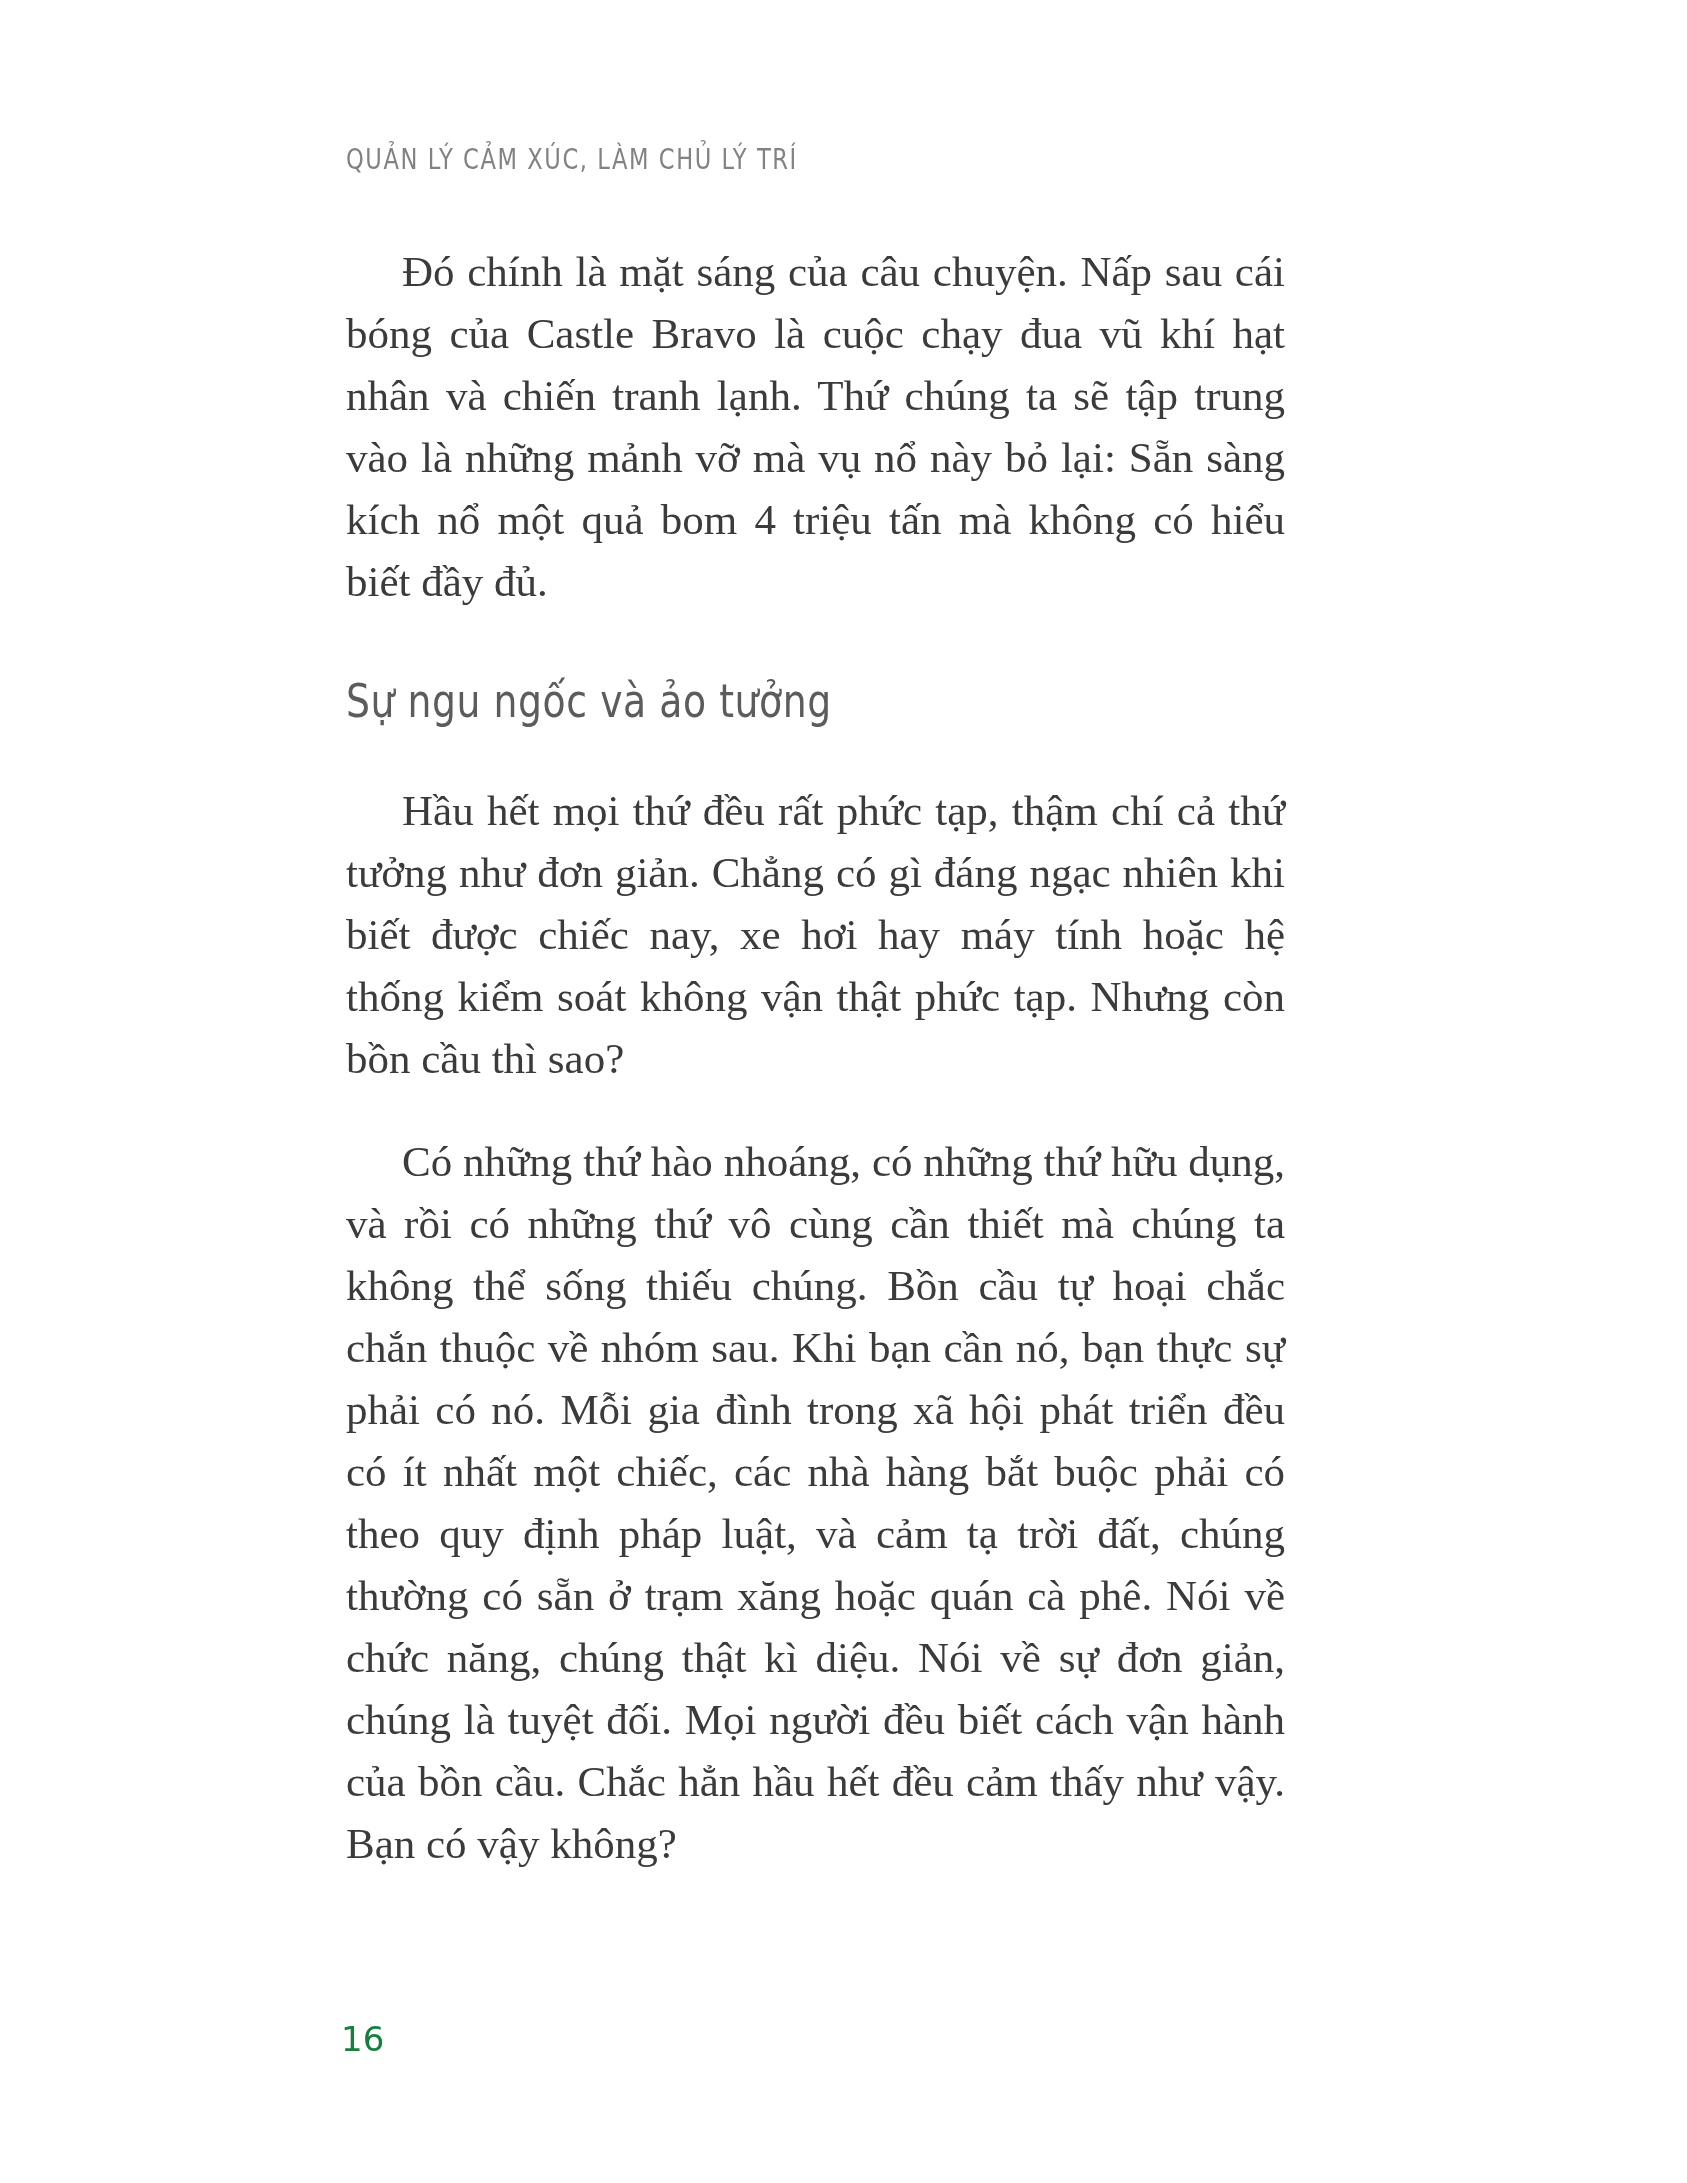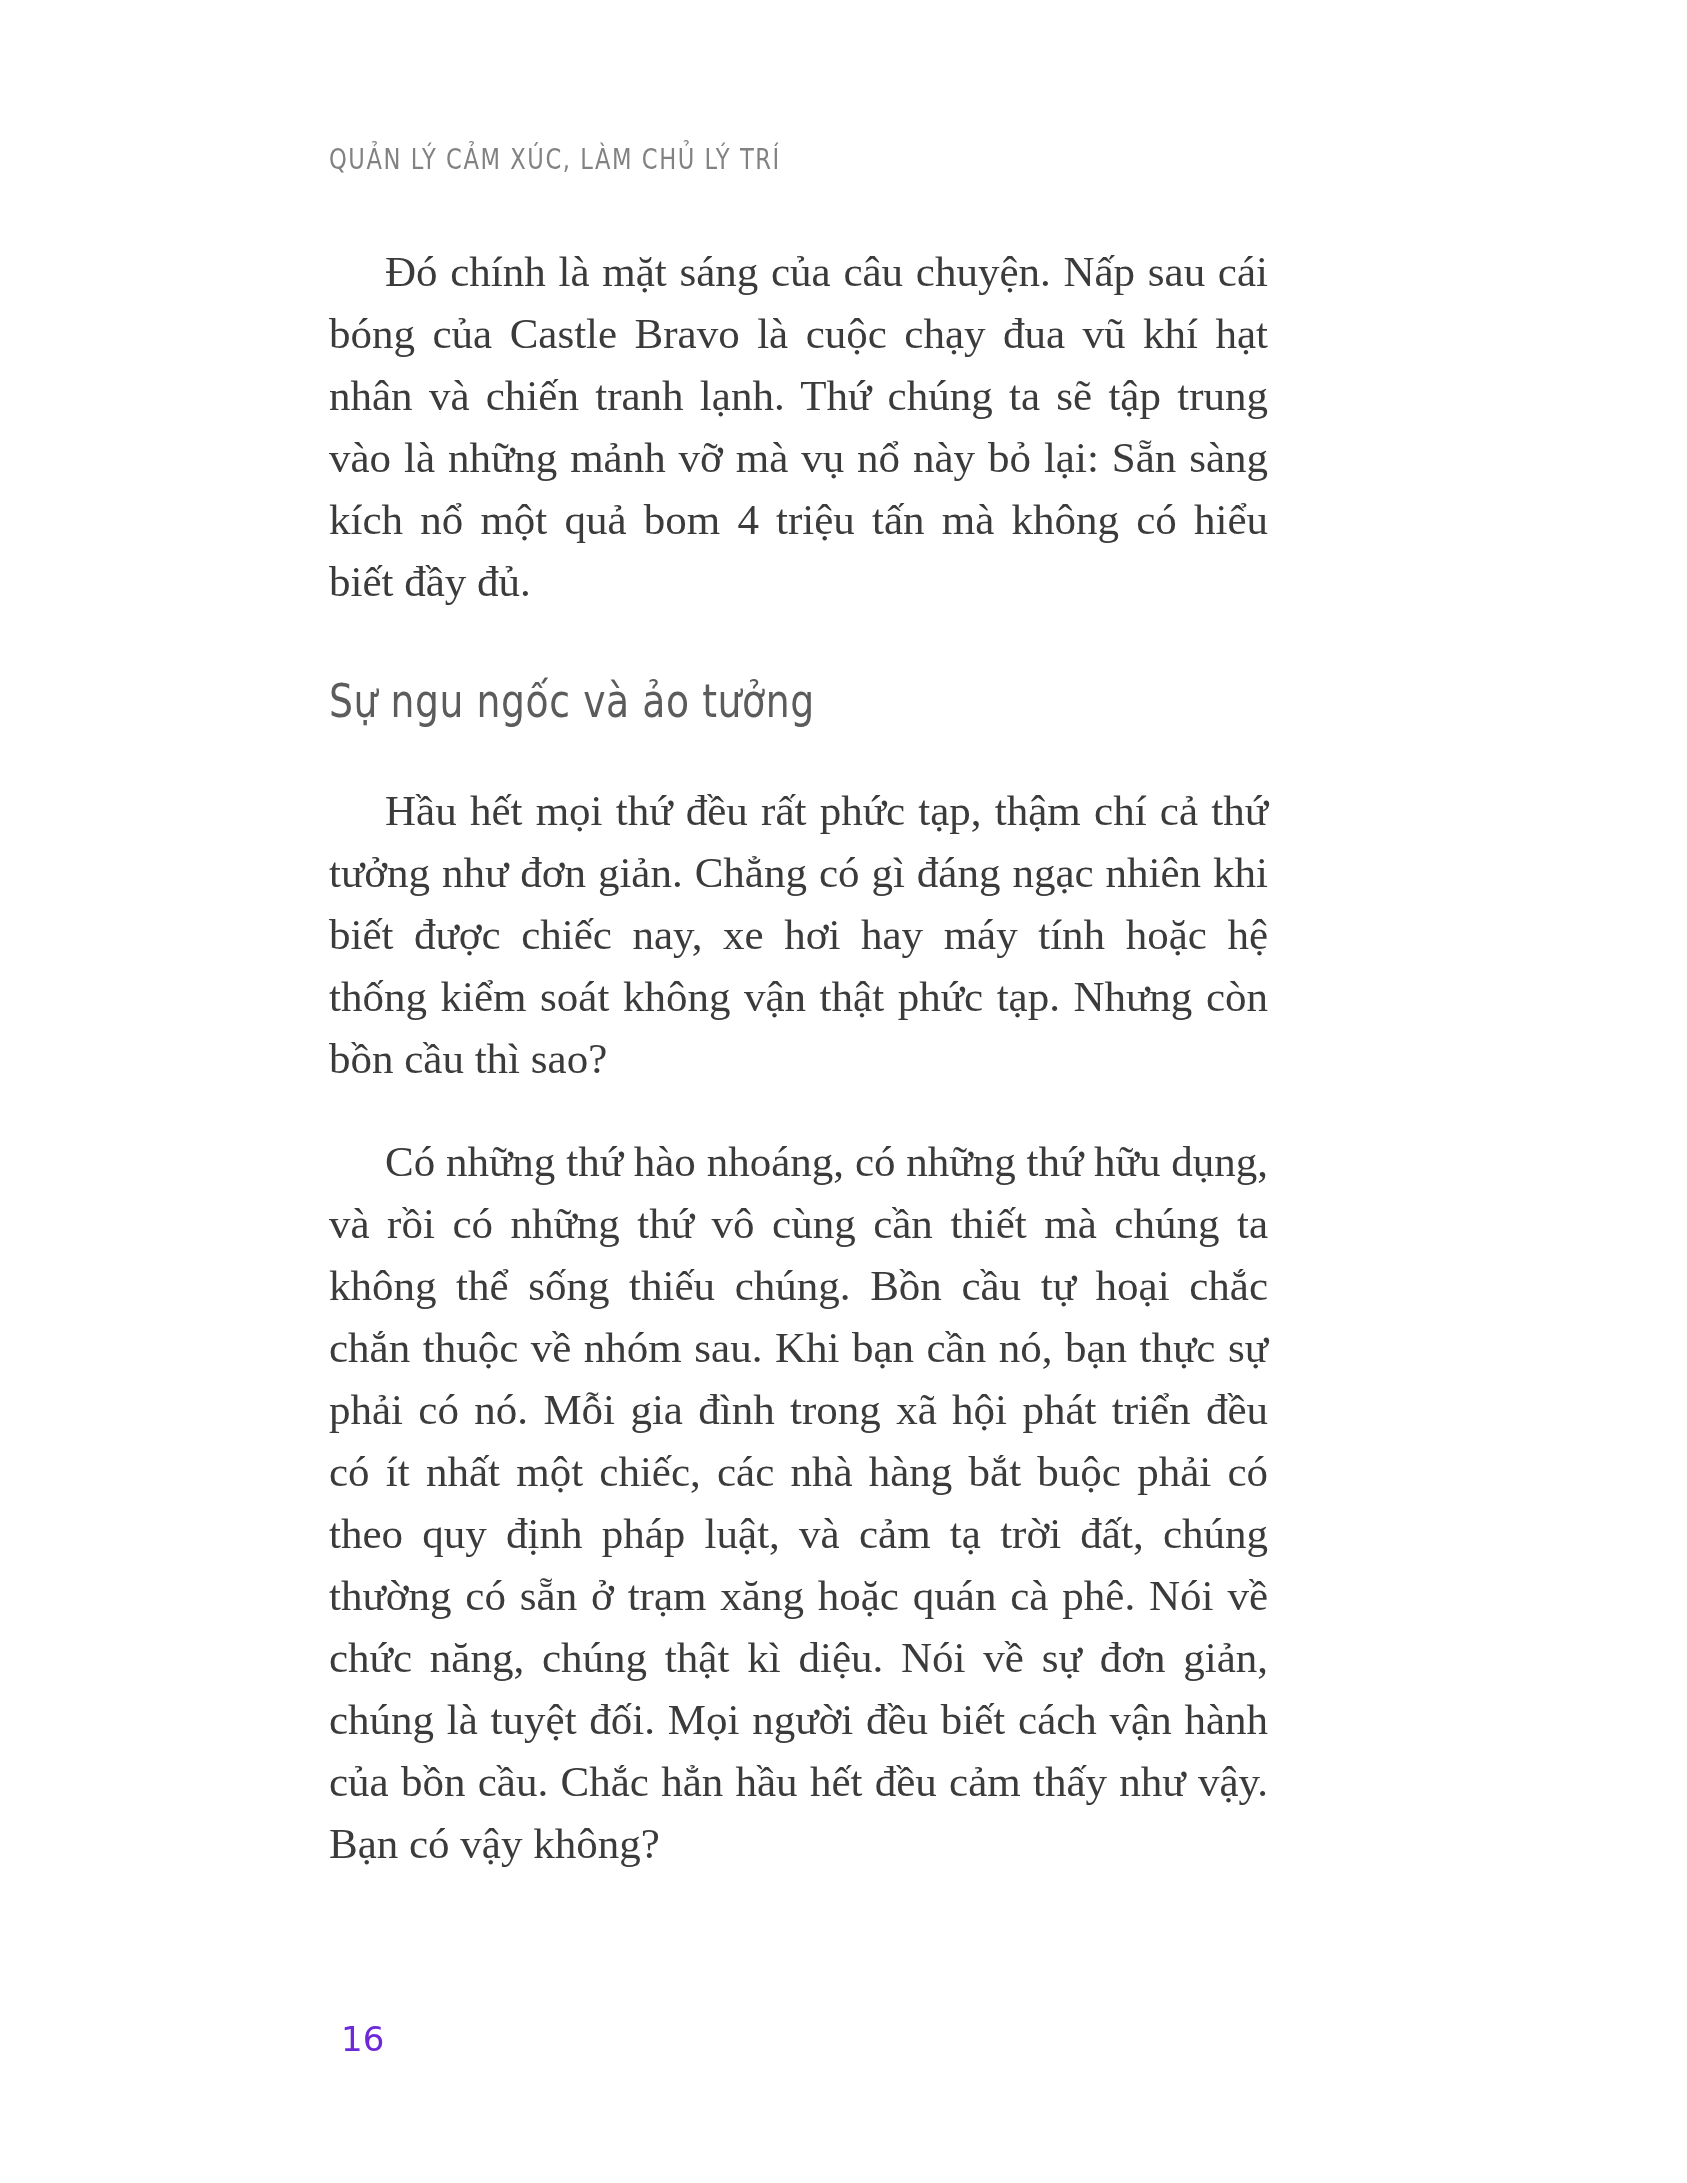--- a/index.html
+++ b/index.html
@@ -13,21 +13,21 @@
     width: 1687px;
     height: 2183px;
     background: #ffffff;
     overflow: hidden;
     font-family: "Liberation Serif", "DejaVu Serif", serif;
     color: #3a3a3a;
   }
 
   .text-block {
     position: absolute;
-    left: 329px;
+    left: 346px;
     top: 142px;
     width: 939px;
   }
 
   .running-header {
     font-family: "DejaVu Sans", "Liberation Sans", sans-serif;
     font-size: 29px;
     font-weight: 400;
     letter-spacing: 2px;
     color: #828282;
@@ -58,21 +58,21 @@
     margin-top: 61px;
     margin-bottom: 52px;
   }
 
   .page-number {
     position: absolute;
     left: 341px;
     top: 2019px;
     font-family: "DejaVu Sans", "Liberation Sans", sans-serif;
     font-size: 34px;
-    color: #6d28d9;
+    color: #15803d;
   }
 </style>
 </head>
 <body>
 
 <div class="page">
 
   <div class="text-block">
 
     <div class="running-header">QUẢN LÝ CẢM XÚC, LÀM CHỦ LÝ TRÍ</div>

